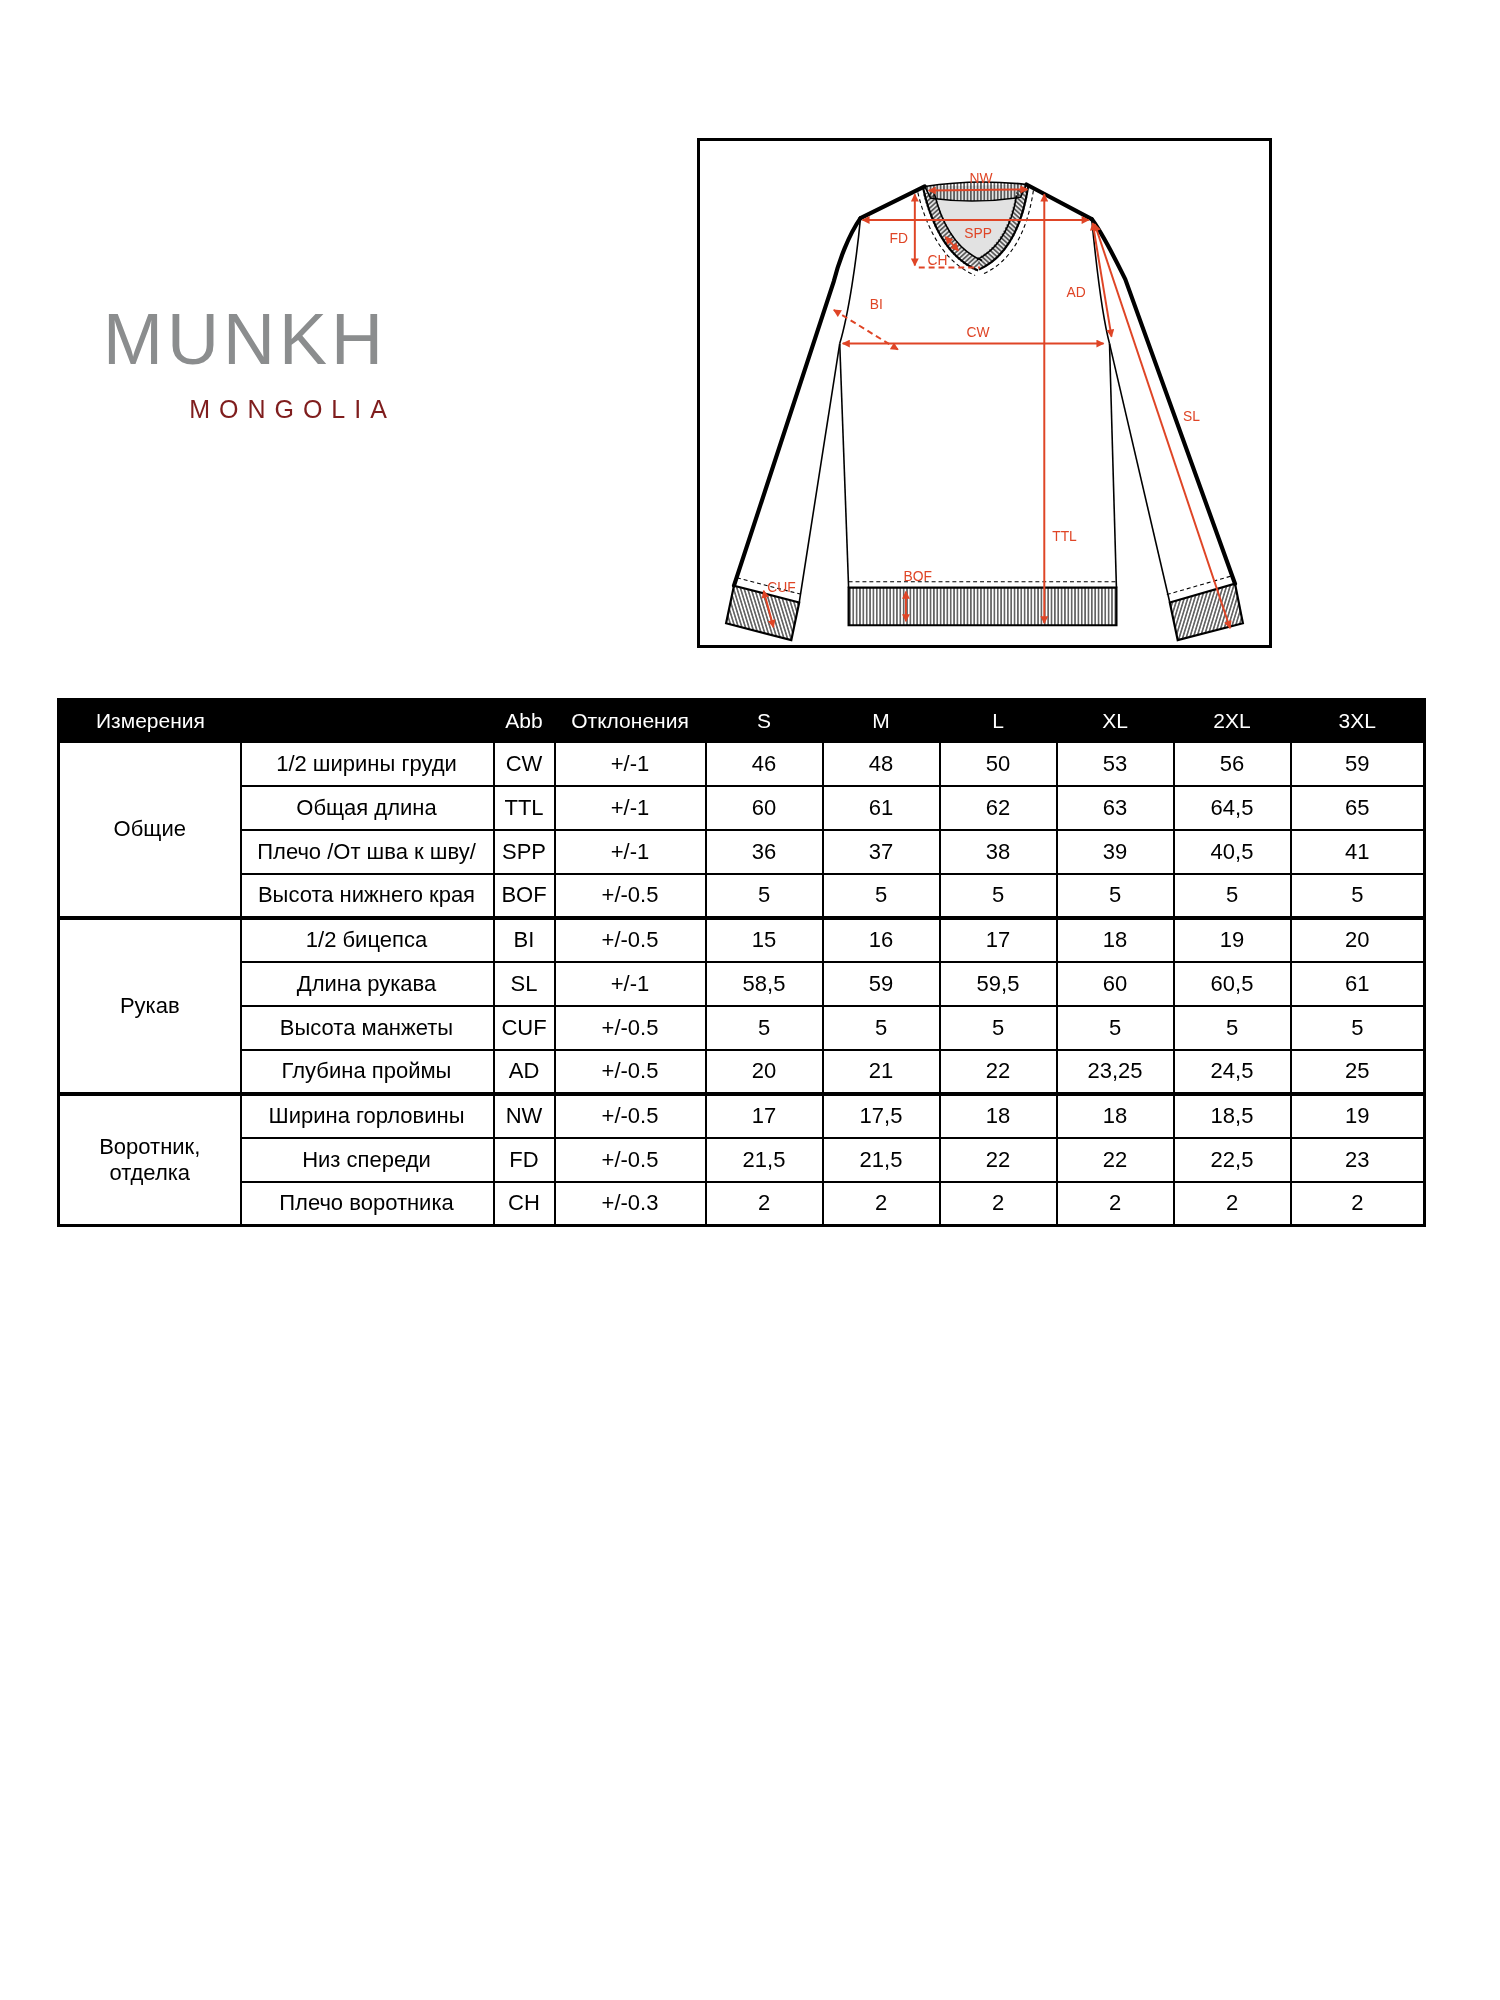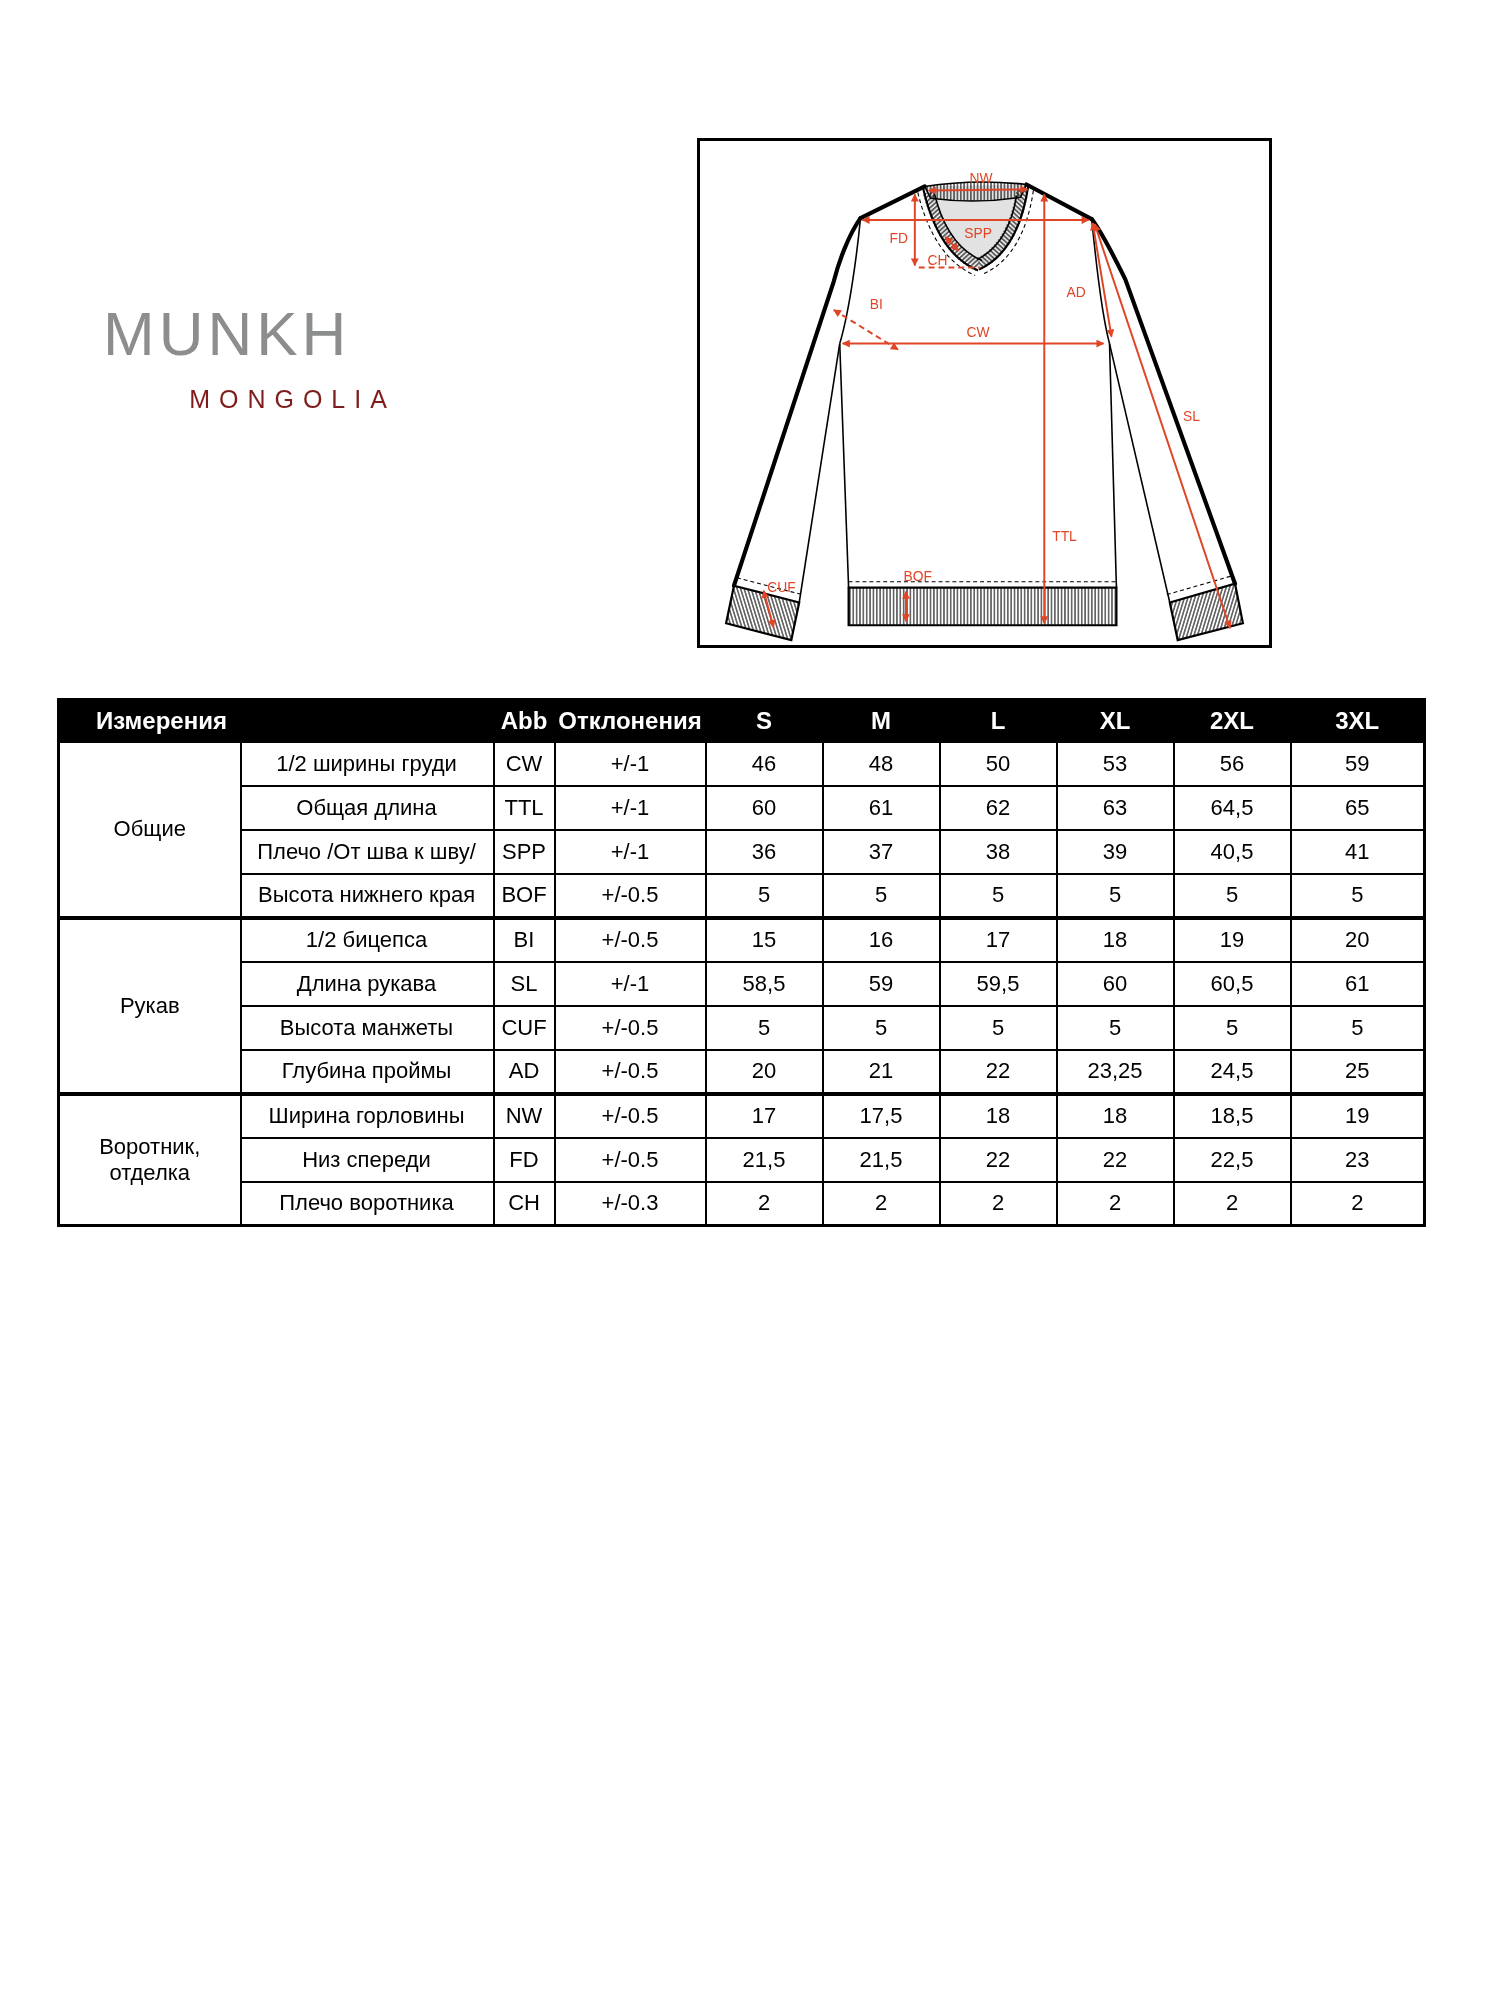--- a/index.html
+++ b/index.html
@@ -2,37 +2,37 @@
 <html><head>
 <meta charset="utf-8">
 <style>
   * { margin:0; padding:0; box-sizing:border-box; }
   html,body { background:#ffffff; }
   body { font-family:"Liberation Sans", sans-serif; }
   .page { position:relative; width:1500px; height:2000px; background:#fff; overflow:hidden; }
 
   
   .logo { position:absolute; left:103px; top:303px; width:370px; }
-  .logo-main { font-size:62px; line-height:1; letter-spacing:4px; color:#8B8D8E; font-weight:400; }
+  .logo-main { font-size:72px; line-height:1; letter-spacing:4px; color:#8B8D8E; font-weight:400; }
   .logo-sub  { margin-top:20px; text-align:center; font-size:25px; letter-spacing:9px; padding-left:9px; color:#7f1d1d; font-weight:400; }
 
   
   .diagram { position:absolute; left:697px; top:138px; width:575px; height:510px; border:3px solid #000; background:#fff; }
   .diagram svg { display:block; width:100%; height:100%; }
   .dlabel { font-family:"Liberation Sans", sans-serif; font-size:14px; fill:#DF4526; }
   .meas  { stroke:#DF4526; stroke-width:2; fill:none; }
   .measd { stroke:#DF4526; stroke-width:2; fill:none; stroke-dasharray:6 4; }
   .ol-thick { stroke:#000; stroke-width:4.2; fill:none; stroke-linecap:round; stroke-linejoin:round; }
   .ol-med   { stroke:#000; stroke-width:2.2; fill:none; stroke-linejoin:round; }
   .ol-thin  { stroke:#000; stroke-width:1.6; fill:none; }
   .stitch   { stroke:#000; stroke-width:1.1; fill:none; stroke-dasharray:4 3; }
 
   
   table.size-table { position:absolute; left:57px; top:698px; width:1366px; border-collapse:collapse; table-layout:fixed; border:3px solid #000; }
-  table.size-table th { background:#000; color:#fff; font-weight:700; font-size:24px; height:42px; border:2px solid #000; }
+  table.size-table th { background:#000; color:#fff; font-weight:400; font-size:21px; height:42px; border:2px solid #000; }
   table.size-table th.th-meas { text-align:left; padding-left:36px; }
   table.size-table td { border:2px solid #000; height:44px; font-size:22px; color:#000; text-align:center; vertical-align:middle; background:#fff; }
   td.group-cell { font-size:21px; padding:0 6px; }
   td.name-cell  { text-align:left; font-size:21px; padding-left:1px; padding-right:2px; }
   td.abb-cell   { font-size:20px; }
   td.dev-cell   { font-size:20px; }
   tr.group-start td { border-top:4px solid #000; }
 </style>
 </head>
 <body>

